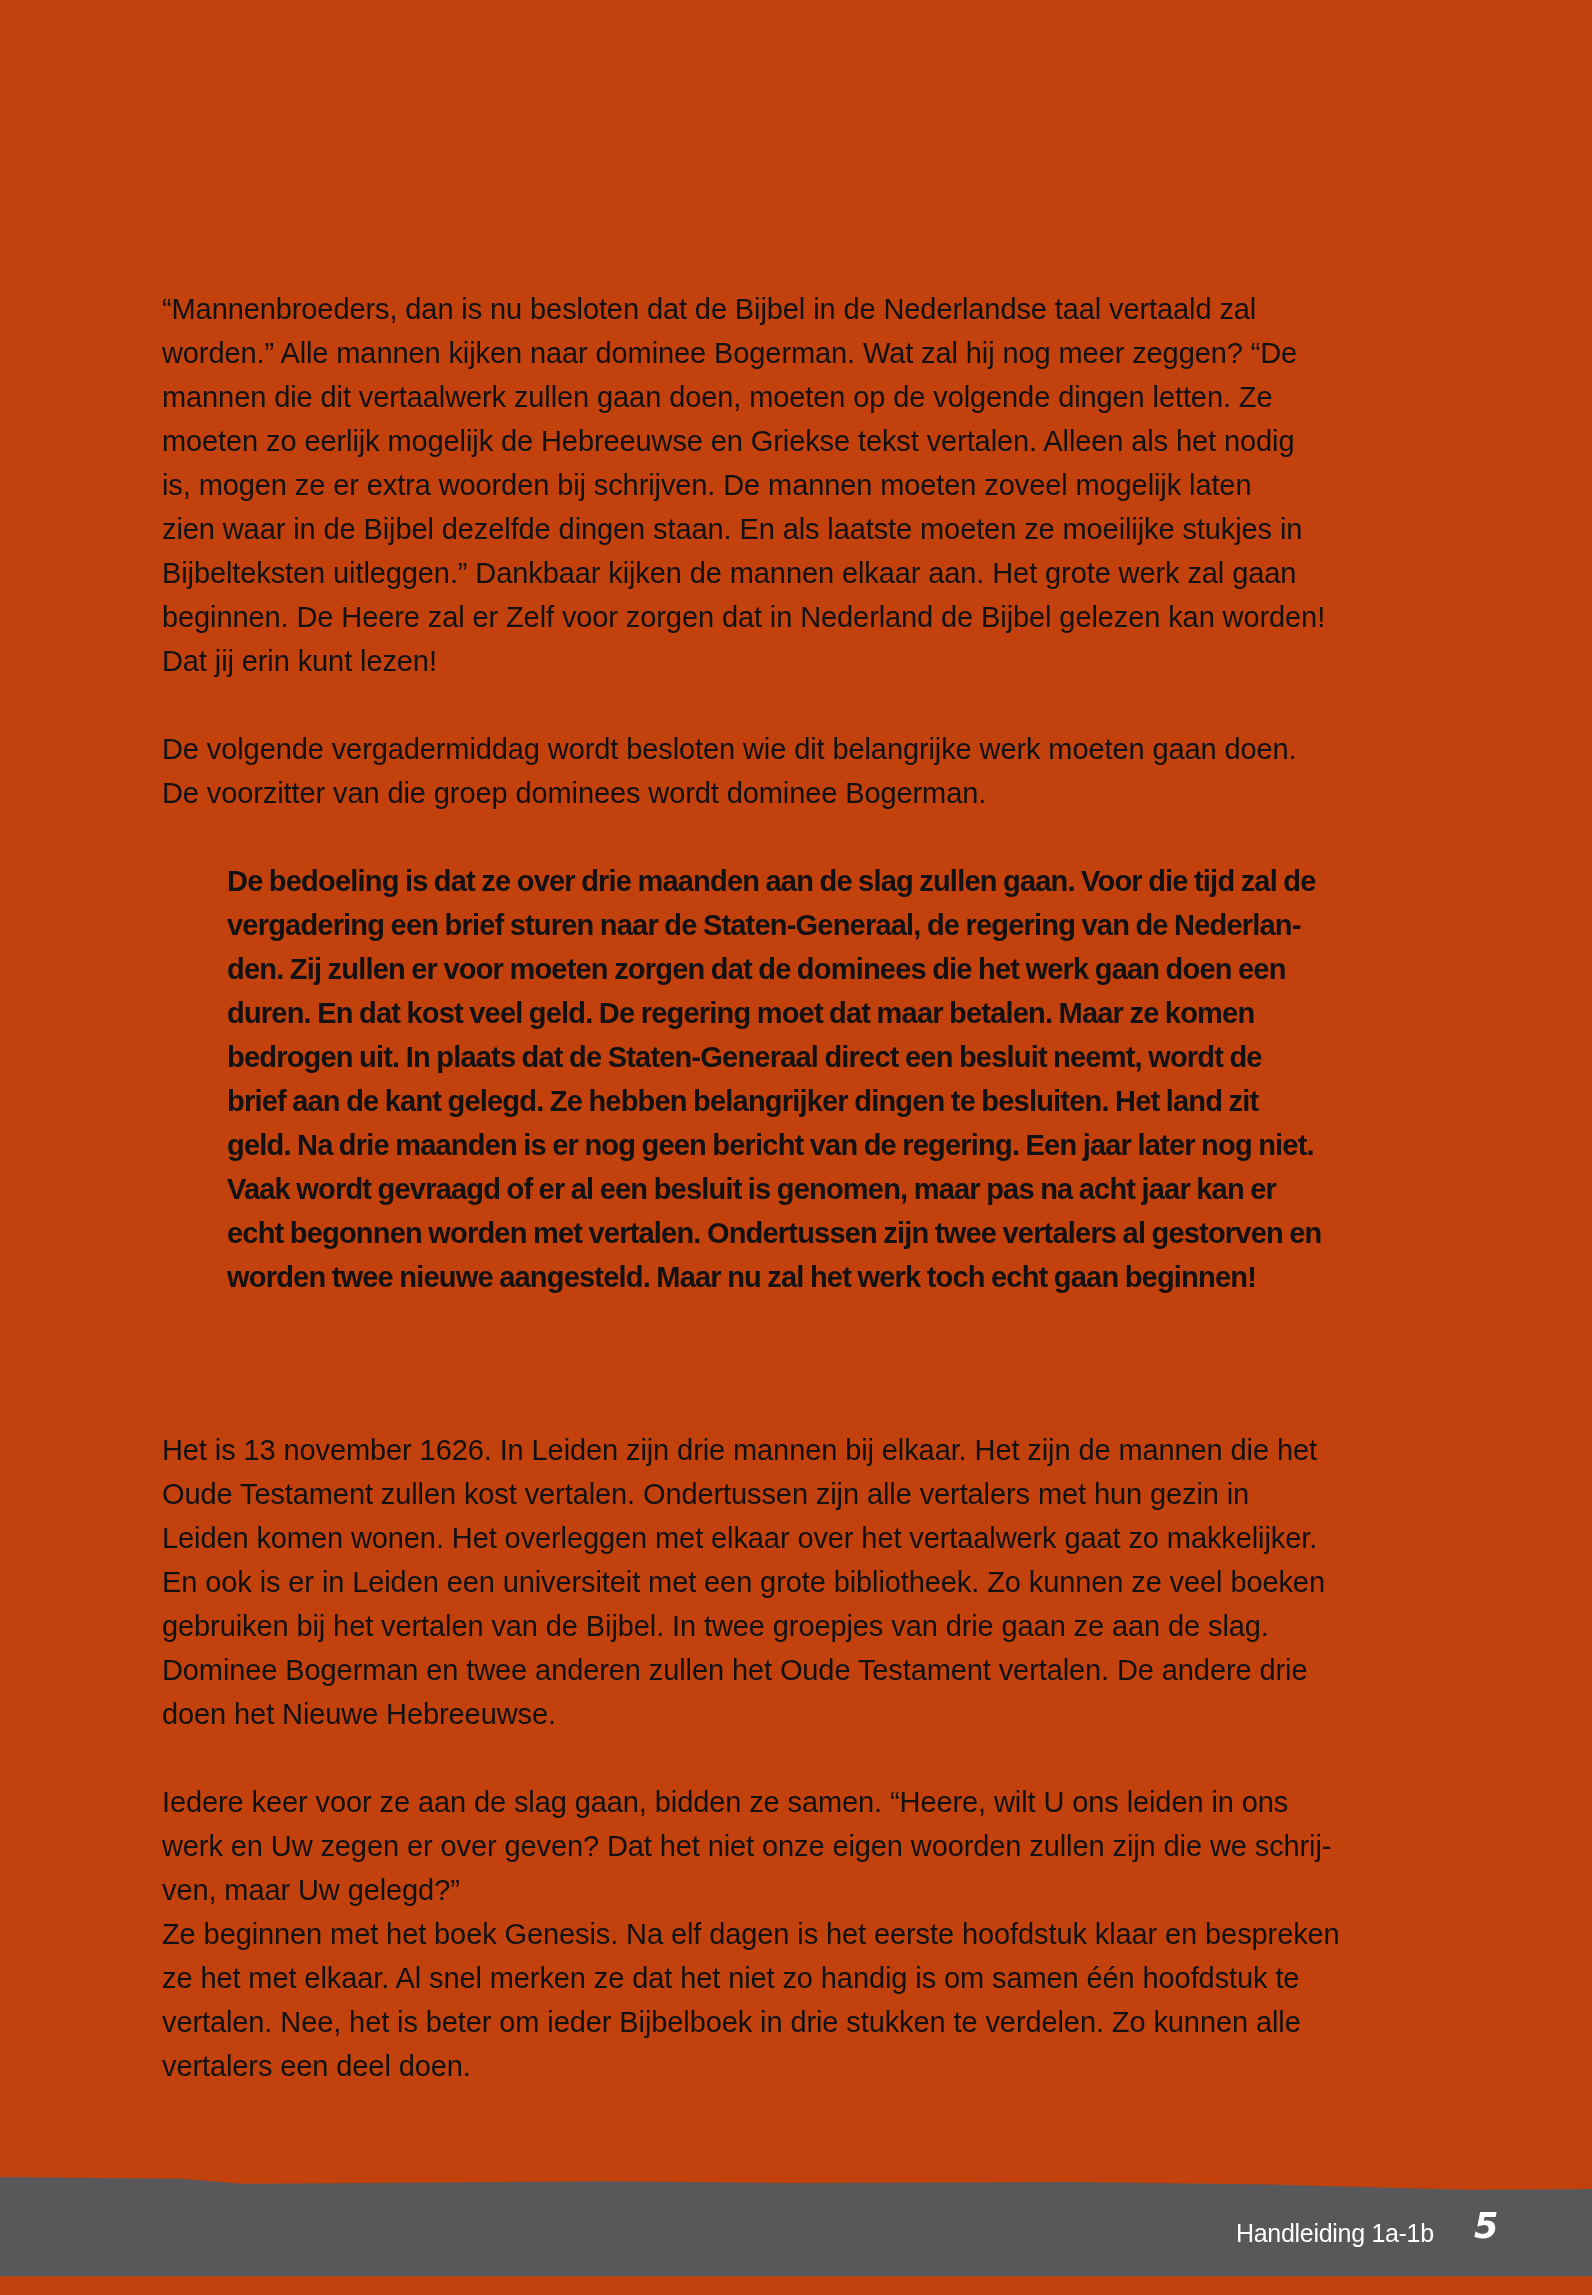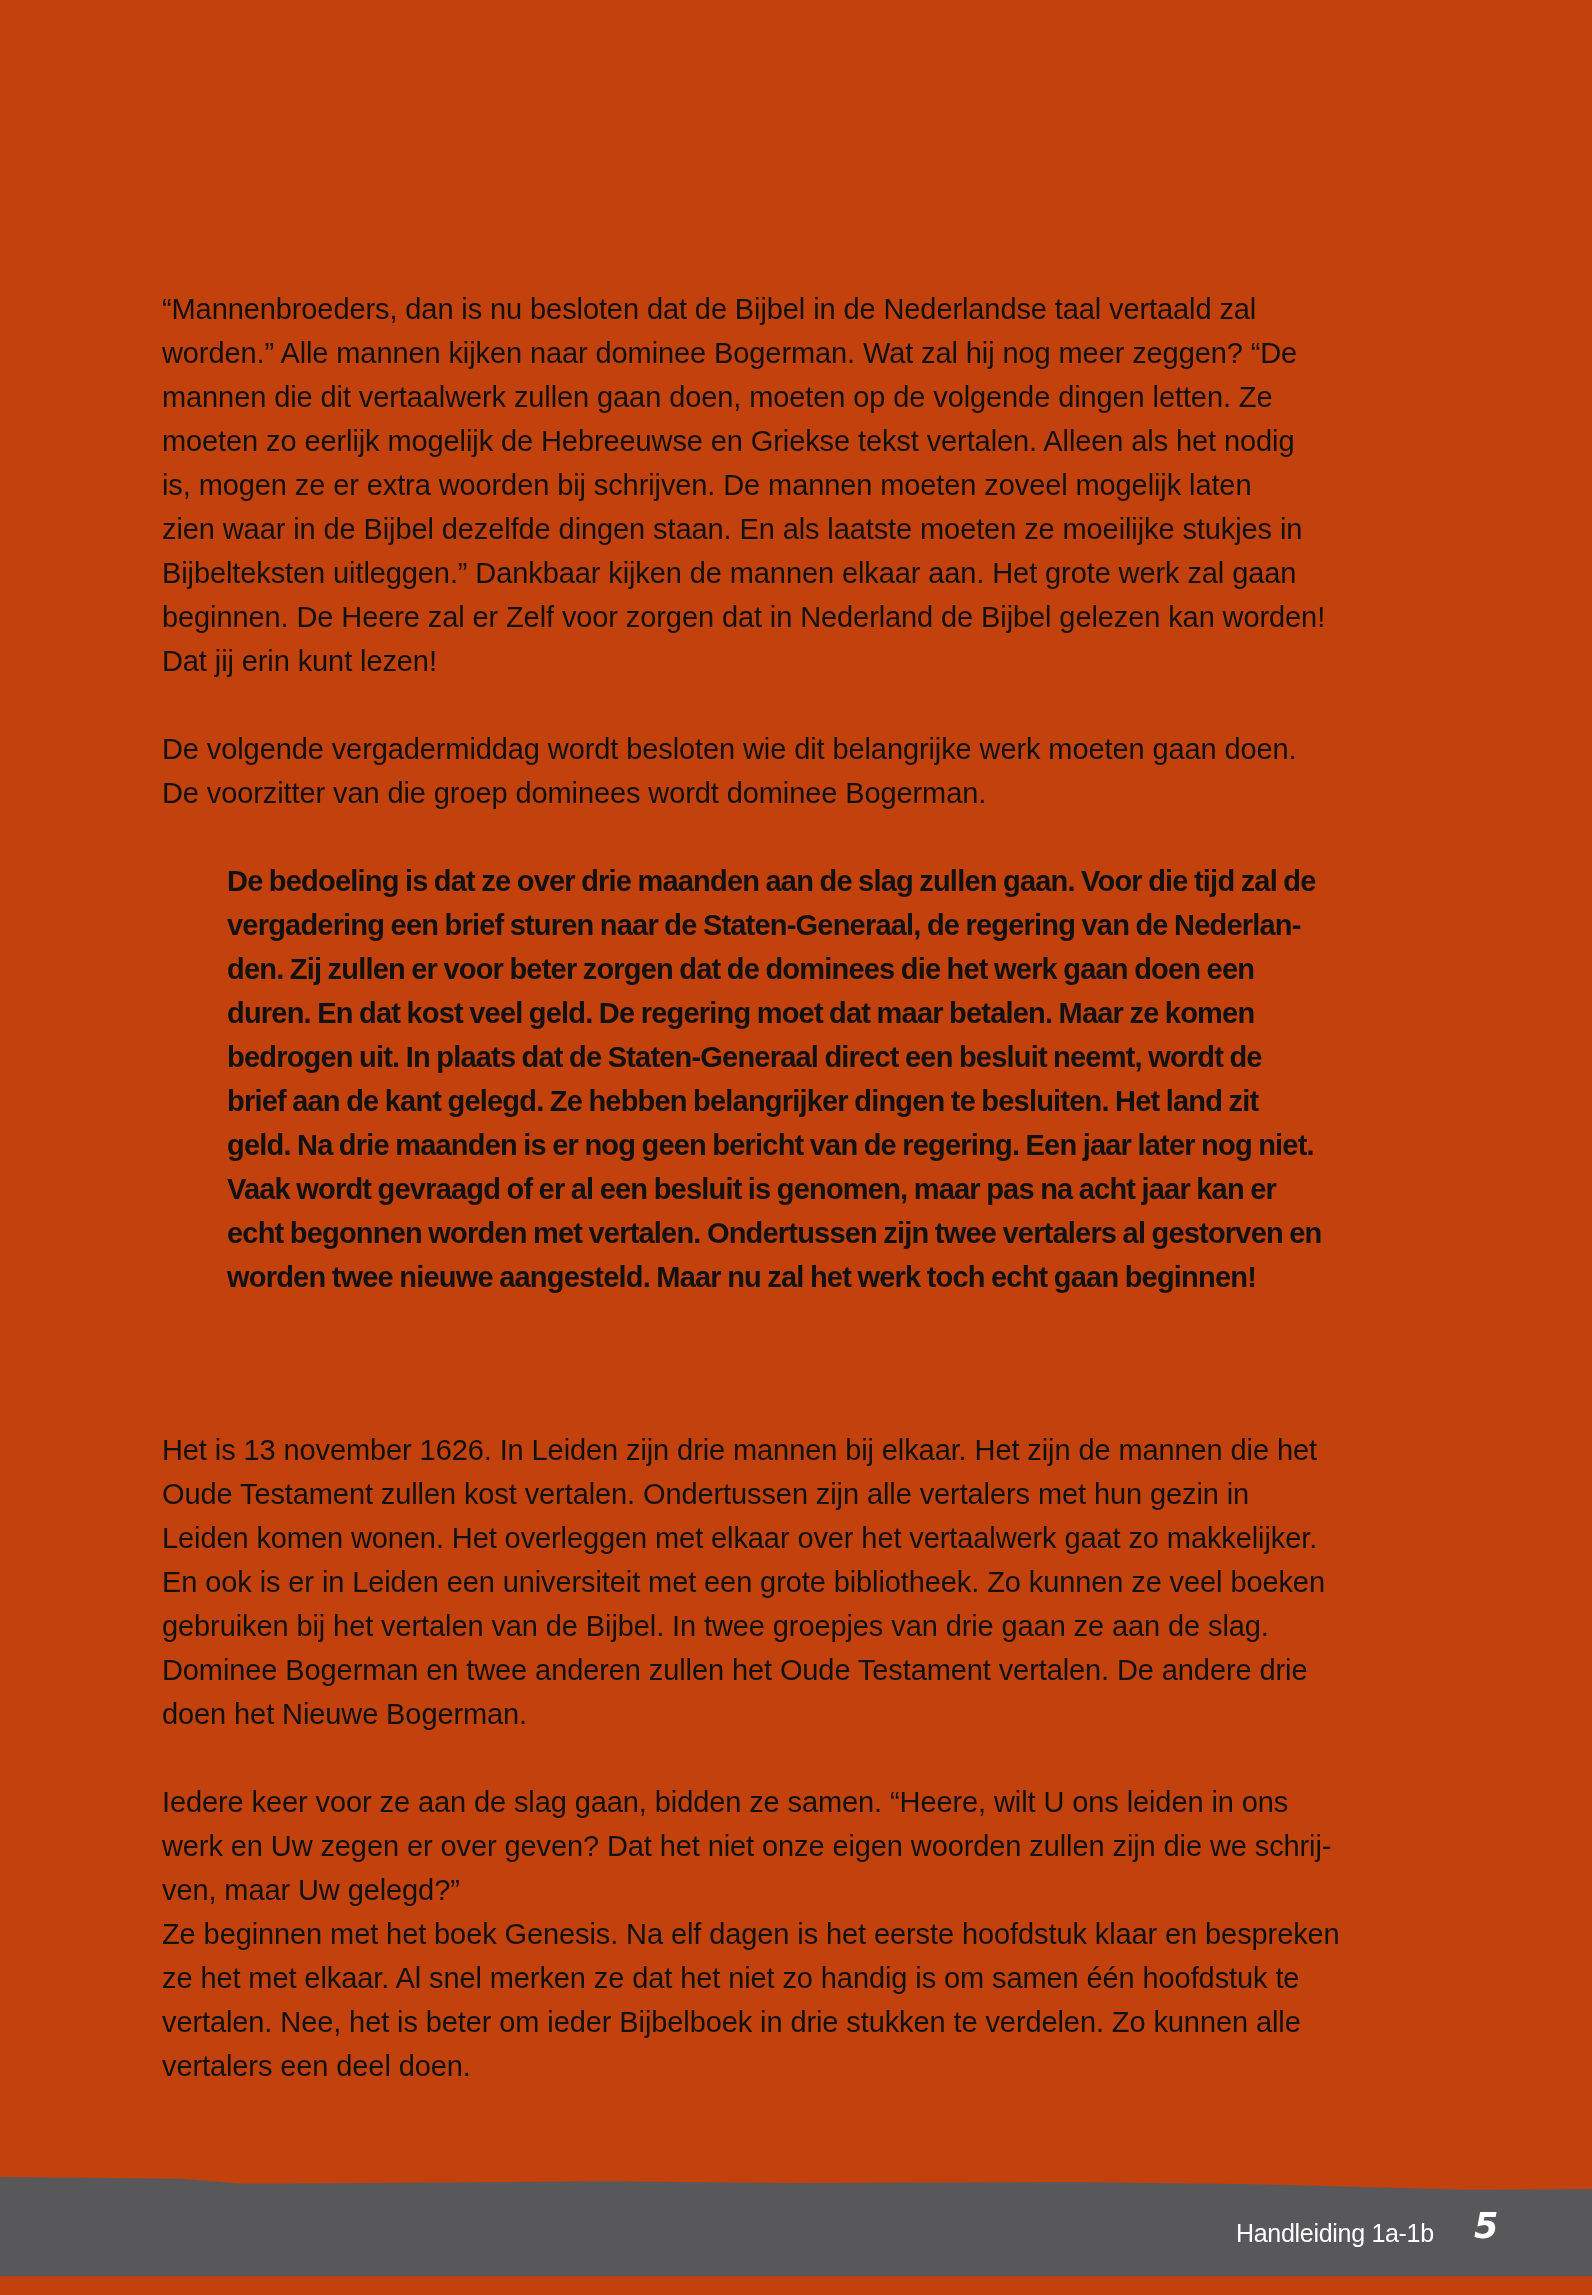--- a/index.html
+++ b/index.html
@@ -107,40 +107,40 @@
     <div>
       <span class="line">De volgende vergadermiddag wordt besloten wie dit belangrijke werk moeten gaan doen.</span>
       <span class="line">De voorzitter van die groep dominees wordt dominee Bogerman.</span>
     </div>
     <span class="blank"></span>
 
     <div class="callout-wrap" style="height: 525px;">
       <div id="callout-text" class="text-block" style="left: 65px;">
         <span class="line">De bedoeling is dat ze over drie maanden aan de slag zullen gaan. Voor die tijd zal de</span>
         <span class="line">vergadering een brief sturen naar de Staten-Generaal, de regering van de Nederlan-</span>
-        <span class="line">den. Zij zullen er voor beter zorgen dat de dominees die het werk gaan doen een</span>
+        <span class="line">den. Zij zullen er voor moeten zorgen dat de dominees die het werk gaan doen een</span>
         <span class="line">duren. En dat kost veel geld. De regering moet dat maar betalen. Maar ze komen</span>
         <span class="line">bedrogen uit. In plaats dat de Staten-Generaal direct een besluit neemt, wordt de</span>
         <span class="line">brief aan de kant gelegd. Ze hebben belangrijker dingen te besluiten. Het land zit</span>
         <span class="line">geld. Na drie maanden is er nog geen bericht van de regering. Een jaar later nog niet.</span>
         <span class="line">Vaak wordt gevraagd of er al een besluit is genomen, maar pas na acht jaar kan er</span>
         <span class="line">echt begonnen worden met vertalen. Ondertussen zijn twee vertalers al gestorven en</span>
         <span class="line">worden twee nieuwe aangesteld. Maar nu zal het werk toch echt gaan beginnen!</span>
       </div>
     </div>
     <span class="blank"></span>
 
     <div>
       <span class="line">Het is 13 november 1626. In Leiden zijn drie mannen bij elkaar. Het zijn de mannen die het</span>
       <span class="line">Oude Testament zullen kost vertalen. Ondertussen zijn alle vertalers met hun gezin in</span>
       <span class="line">Leiden komen wonen. Het overleggen met elkaar over het vertaalwerk gaat zo makkelijker.</span>
       <span class="line">En ook is er in Leiden een universiteit met een grote bibliotheek. Zo kunnen ze veel boeken</span>
       <span class="line">gebruiken bij het vertalen van de Bijbel. In twee groepjes van drie gaan ze aan de slag.</span>
       <span class="line">Dominee Bogerman en twee anderen zullen het Oude Testament vertalen. De andere drie</span>
-      <span class="line">doen het Nieuwe Bogerman.</span>
+      <span class="line">doen het Nieuwe Hebreeuwse.</span>
     </div>
     <span class="blank"></span>
 
     <div>
       <span class="line">Iedere keer voor ze aan de slag gaan, bidden ze samen. “Heere, wilt U ons leiden in ons</span>
       <span class="line">werk en Uw zegen er over geven? Dat het niet onze eigen woorden zullen zijn die we schrij-</span>
       <span class="line">ven, maar Uw gelegd?”</span>
       <span class="line">Ze beginnen met het boek Genesis. Na elf dagen is het eerste hoofdstuk klaar en bespreken</span>
       <span class="line">ze het met elkaar. Al snel merken ze dat het niet zo handig is om samen één hoofdstuk te</span>
       <span class="line">vertalen. Nee, het is beter om ieder Bijbelboek in drie stukken te verdelen. Zo kunnen alle</span>

